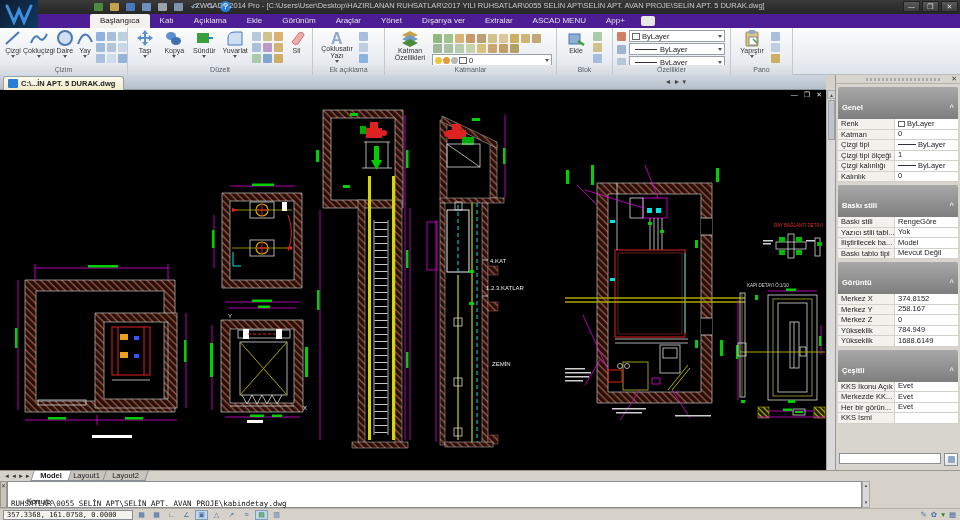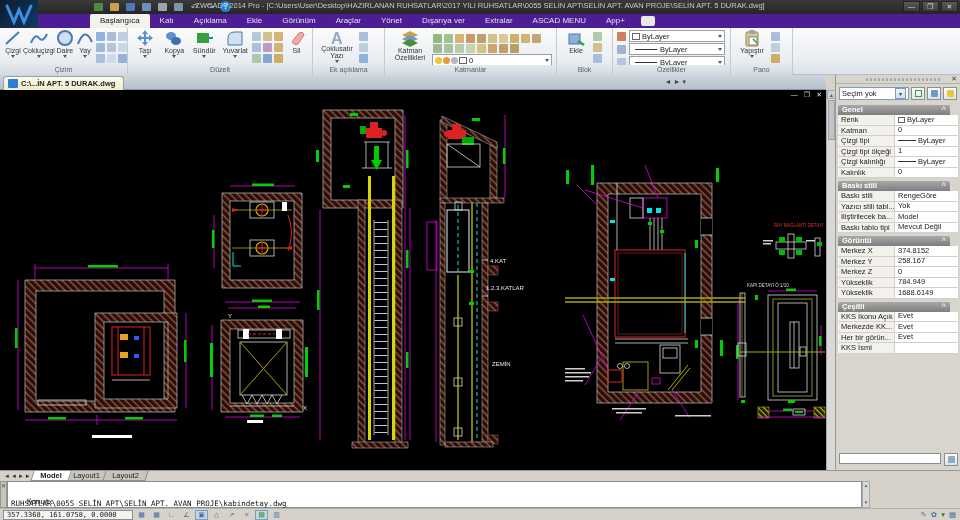--- a/index.html
+++ b/index.html
@@ -73,22 +73,22 @@
   #panel-header .grip { position:absolute; left:30px; right:18px; top:3px; height:3px;
     background:repeating-linear-gradient(90deg,#aaa 0 2px,transparent 2px 4px); }
   #panel-header .close { position:absolute; right:3px; top:0; font-size:7px; color:#444; }
   #sel-row { display:flex; align-items:center; padding:3px 3px 2px 3px; gap:2px; }
   #sel-combo { flex:1; display:flex; align-items:center; background:#fff; border:1px solid #7f9db9;
     height:13px; padding:0 2px; color:#222; }
   #sel-combo .dd-btn { margin-left:auto; width:11px; height:11px; background:linear-gradient(#eef4fb,#cfe0f0);
     border:1px solid #7f9db9; font-size:6px; line-height:10px; text-align:center; color:#345; }
   .mini-btn { width:14px; height:13px; border:1px solid #8a8f96; background:linear-gradient(#fdfdfd,#dfe3e8);
     display:flex; align-items:center; justify-content:center; }
-  .sec-hd { margin:3px 10px 0 2px; height:10px; background:linear-gradient(#a8a8a8,#7e7e7e);
-    color:#fff; font-weight:bold; padding:0 4px; line-height:10px; border-radius:2px 2px 0 0;
+  .sec-hd { margin:3px 2px 0 2px; height:10px; background:linear-gradient(#a8a8a8,#7e7e7e);
+    color:#fff; font-weight:bold; padding:16px 4px; line-height:10px; border-radius:2px 2px 0 0;
     display:flex; }
   .sec-hd .chev { margin-left:auto; color:#e8e8e8; }
   .prow { display:flex; margin:0 2px; background:#fff; border-bottom:1px solid #d2d0c8; height:10.5px;
     line-height:10.5px; }
   .prow .pl { width:57px; padding-left:3px; border-right:1px solid #d2d0c8; background:#f2f1ec;
     color:#222; white-space:nowrap; overflow:hidden; }
   .prow .pv { flex:1; padding-left:3px; color:#222; white-space:nowrap; overflow:hidden;
     display:flex; align-items:center; }
   .pv .swatch { width:7px; height:6px; margin-right:2px; }
   .pv .lineseg { width:18px; margin:0 2px 0 0; }
@@ -677,35 +677,20 @@
 <div id="vscroll">
   <div class="arrow">▲</div>
   <div class="thumb"></div>
 </div>
 
 <div id="panel">
   <div id="panel-header">
     <span class="grip"></span>
     <span class="close">✕</span>
   </div>
-  <div id="sel-row">
-    <div id="sel-combo">
-      <span>Seçim yok</span>
-      <span class="dd-btn">▾</span>
-    </div>
-    <div class="mini-btn">
-        <span style="width:7px;height:7px;border:1.5px solid #37a03c;"></span>
-      </div>
-    <div class="mini-btn">
-        <span style="width:7px;height:7px;background:#6f9ac8;border-radius:1px;"></span>
-      </div>
-    <div class="mini-btn">
-        <span style="width:7px;height:7px;background:#e8c83a;border-radius:1px;"></span>
-      </div>
-  </div>
 
   <div class="sec-hd">
     <span>Genel</span>
       <span class="chev">^</span>
   </div>
   <div class="prow">
       <span class="pl">Renk</span>
       <span class="pv">
         <span class="swatch"></span>
         <span>ByLayer</span>

